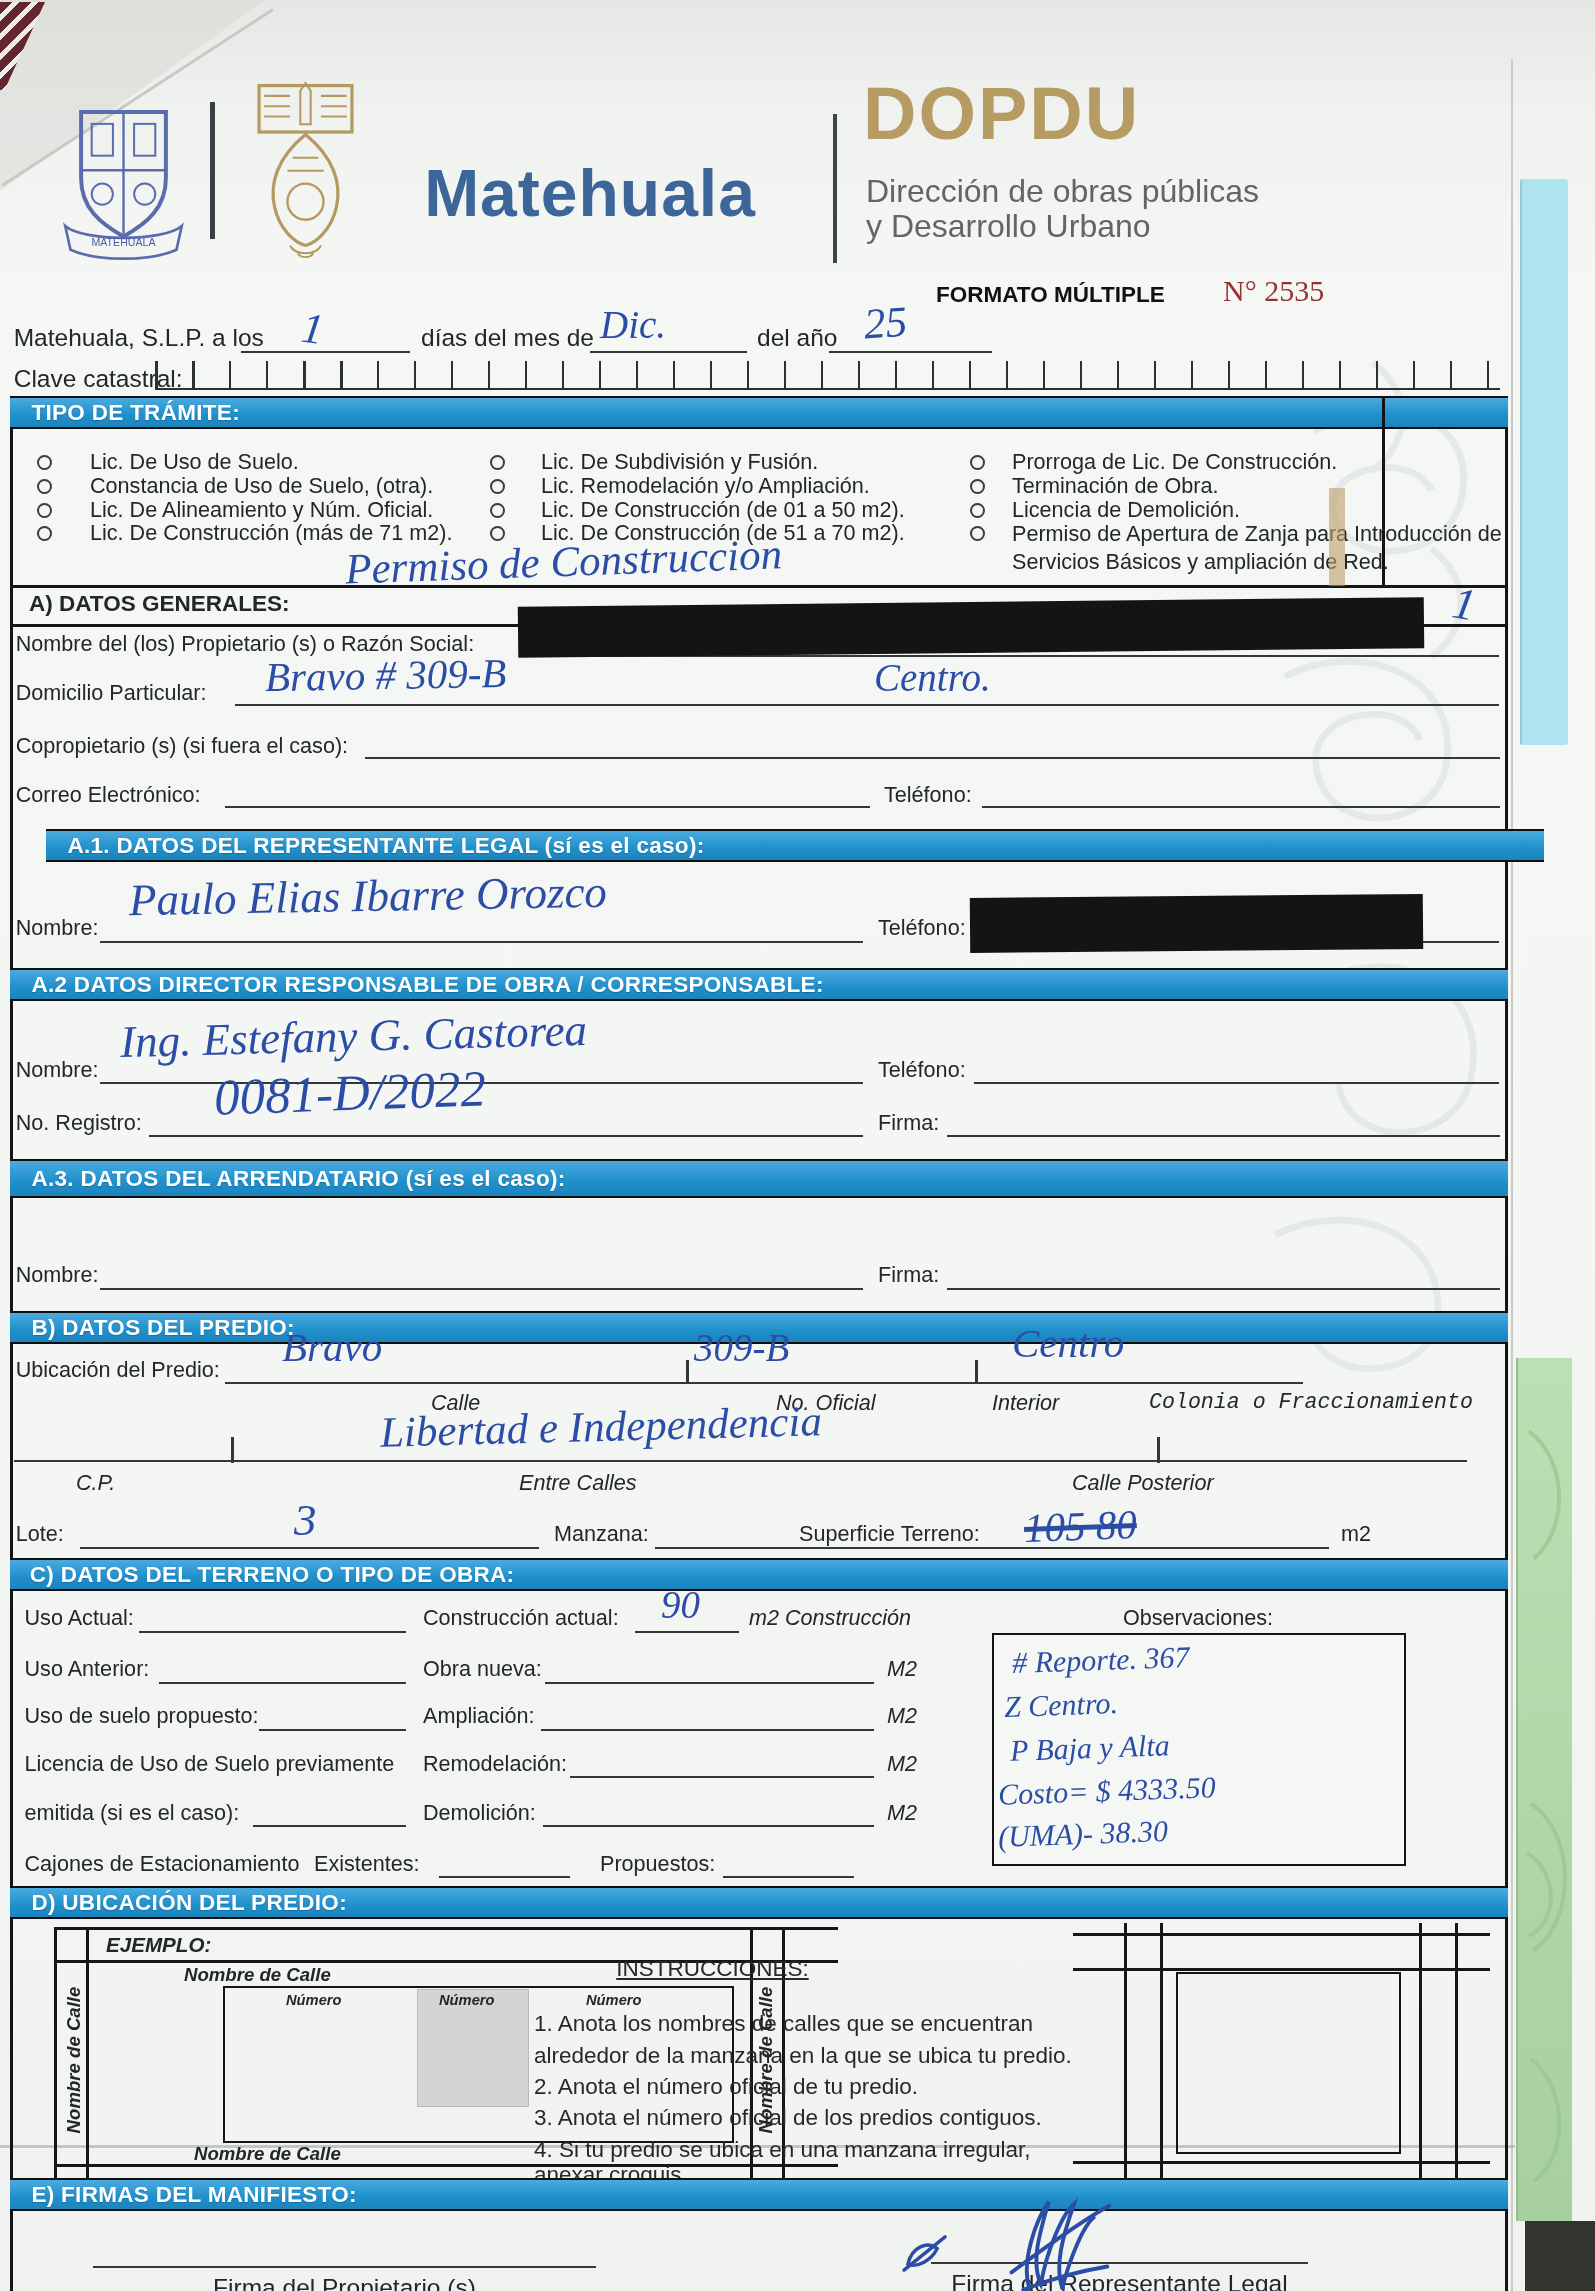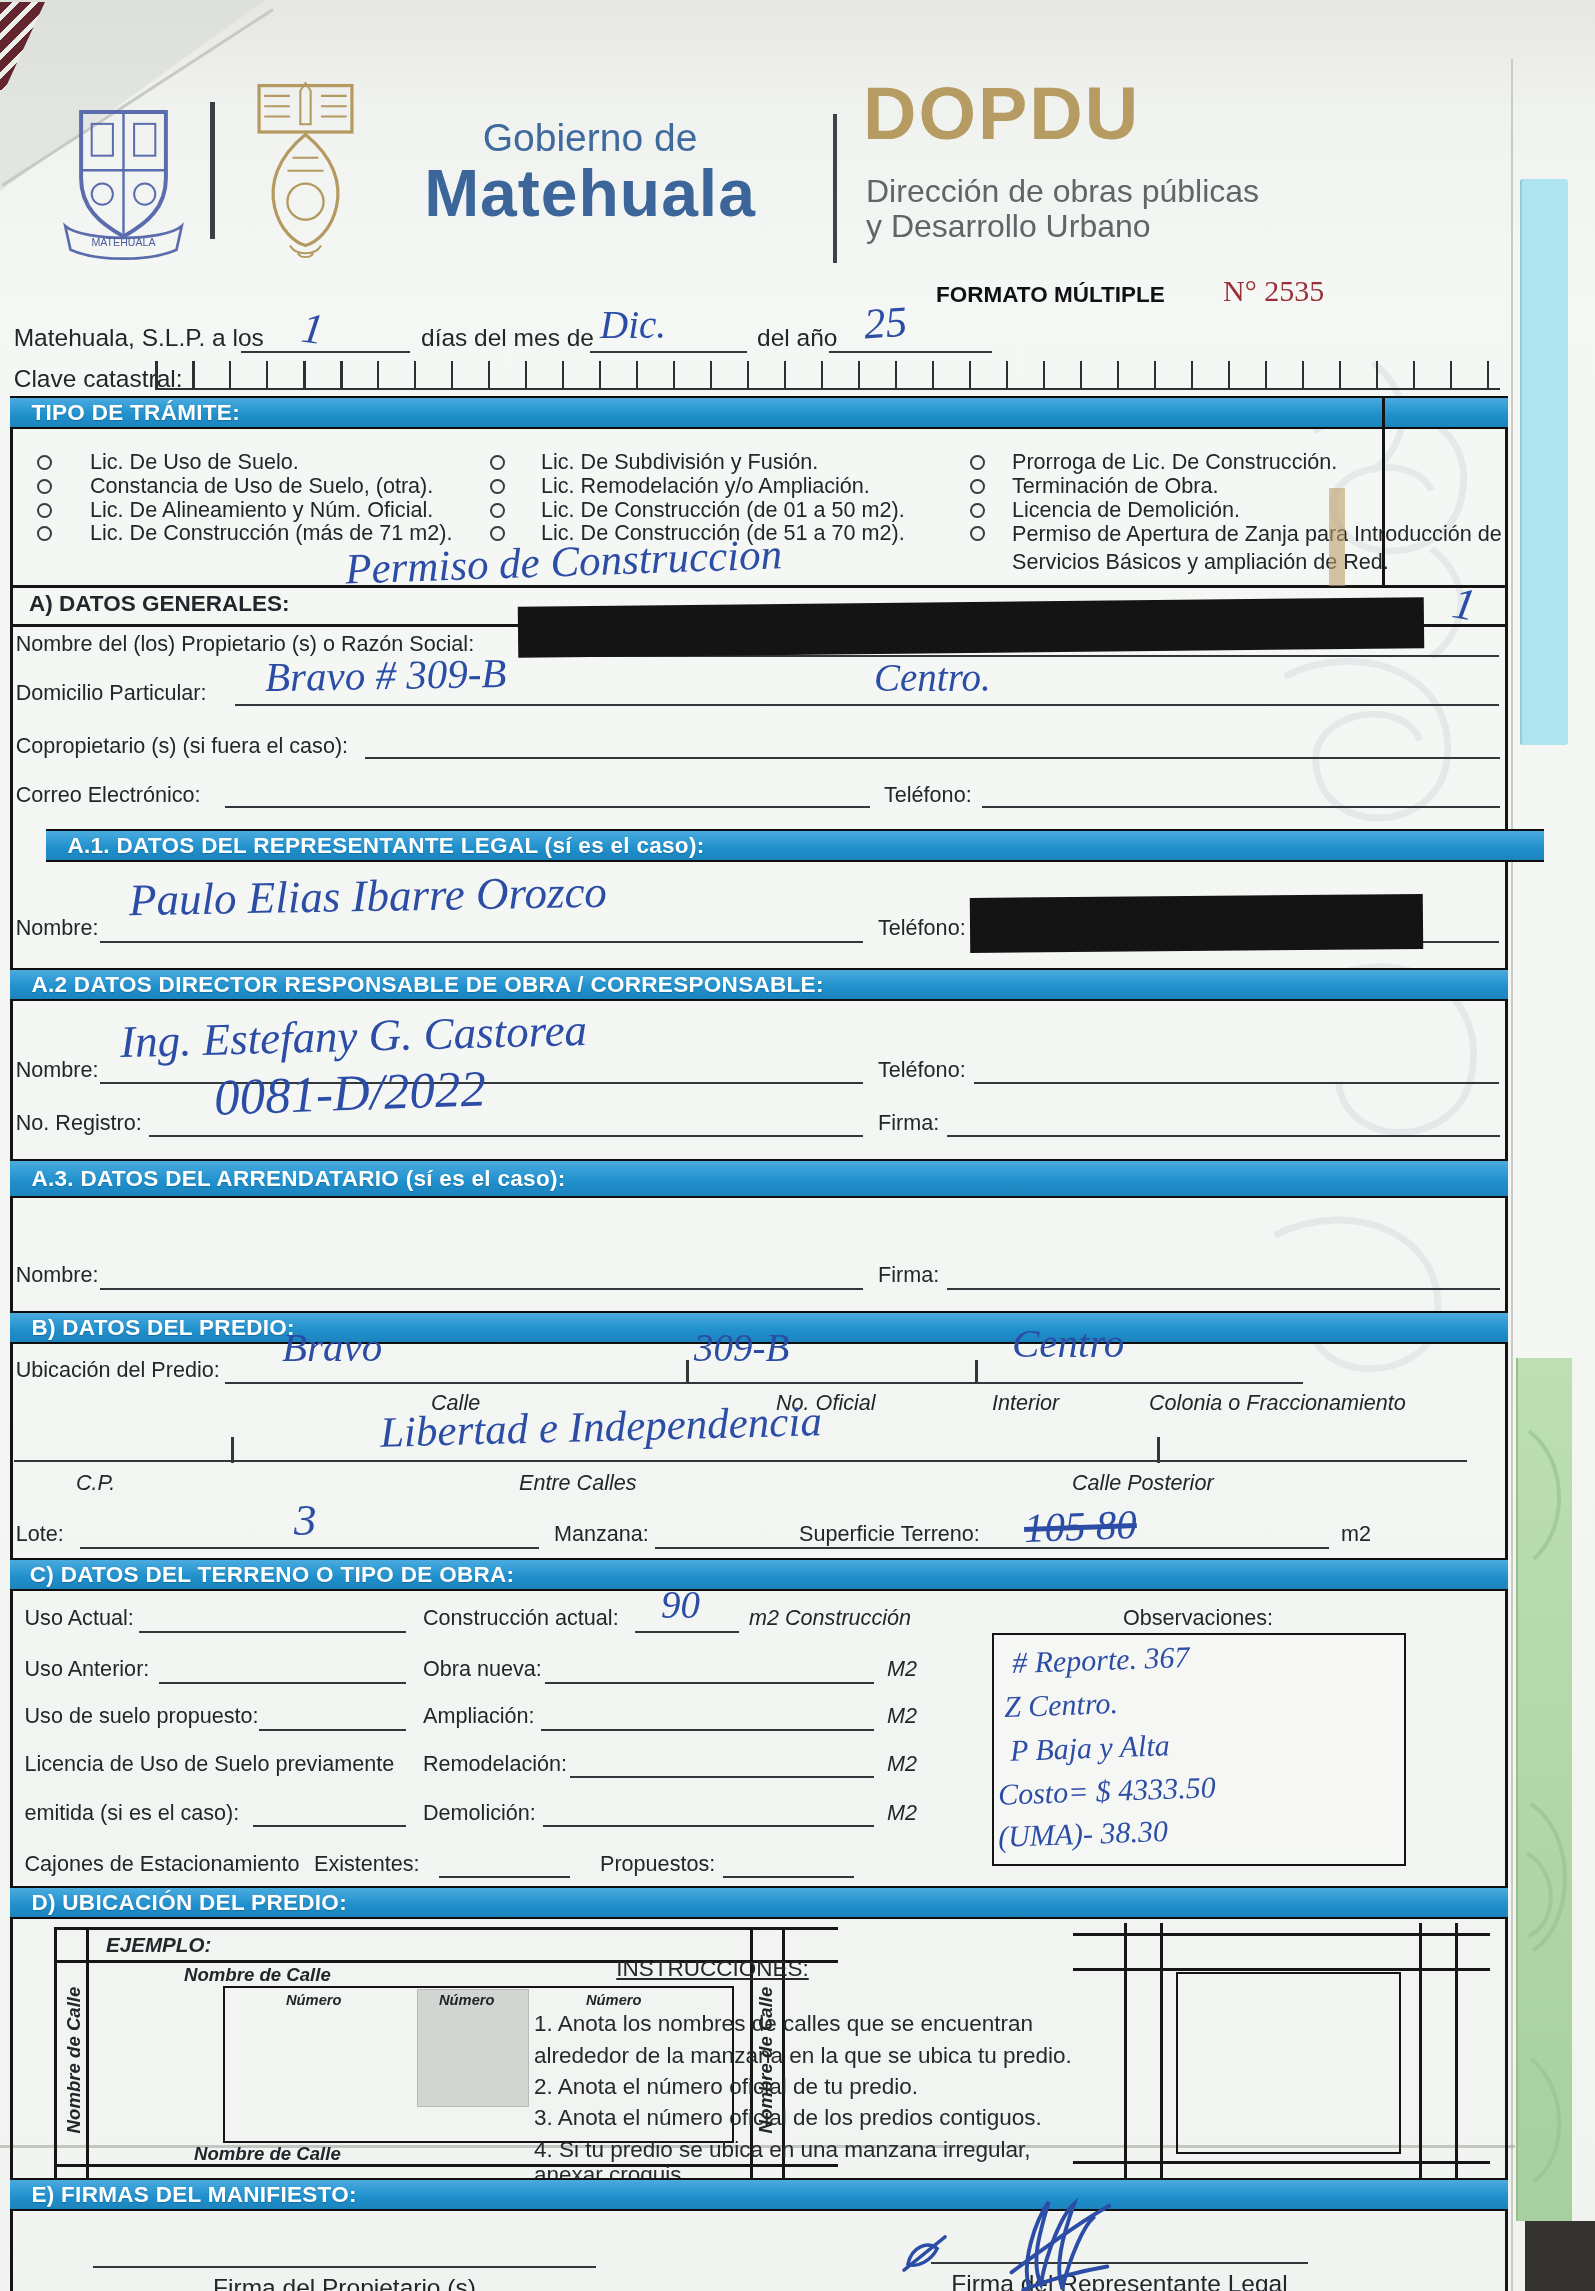--- a/index.html
+++ b/index.html
@@ -81,21 +81,20 @@
     <g fill="none" stroke="#b49a60" stroke-width="2.5">
       <rect x="14" y="4" width="72" height="36"></rect>
       <path d="M18 12 h20 M18 20 h20 M18 28 h20 M62 12 h20 M62 20 h20 M62 28 h20" stroke-width="1.6"></path>
       <path d="M46 8 l4 -6 4 6 v26 h-8 Z" stroke-width="1.6"></path>
       <path d="M50 42 C28 60 22 80 26 98 C30 116 42 126 50 128 C58 126 70 116 74 98 C78 80 72 60 50 42 Z"></path>
       <circle cx="50" cy="94" r="14" stroke-width="1.8"></circle>
       <path d="M36 70 h28 M40 60 h20" stroke-width="1.5"></path>
       <path d="M38 128 c4 8 20 8 24 0 M44 134 c2 4 10 4 12 0" stroke-width="1.5"></path>
     </g>
   </svg>
-  <div class="abs" style="left:388px;top:116px;width:404px;text-align:center;font-size:39px;color:#3e6a9d;">Gobierno de</div>
   <div class="abs b" style="left:384px;top:155px;width:412px;text-align:center;font-size:66px;color:#3c659a;letter-spacing:1px;">Matehuala</div>
   <div class="abs" style="left:833px;top:114px;width:3.9px;height:149px;background:#3f444a;"></div>
   <div class="abs b" style="left:863px;top:71px;font-size:74px;color:#b69c63;letter-spacing:2px;">DOPDU</div>
   <div class="abs" style="left:866px;top:173px;font-size:32px;color:#62646a;">Dirección de obras públicas</div>
   <div class="abs" style="left:866px;top:208px;font-size:32px;color:#62646a;">y Desarrollo Urbano</div>
   <div class="abs b" style="left:936px;top:282px;font-size:22.5px;color:#101114;">FORMATO MÚLTIPLE</div>
   <div class="abs" style="left:1223px;top:274px;font-size:30px;color:#9a2f38;font-family:'Liberation Serif',serif;">N° 2535</div>
 
   <span class="lbl" style="left:13.7px;top:324px;font-size:24.5px;">Matehuala, S.L.P. a los</span>
   <div class="ul" style="left:241px;top:351px;width:169px;"></div>
@@ -197,21 +196,21 @@
   <span class="lbl" style="left:15.7px;top:1357px;">Ubicación del Predio:</span>
   <div class="ul" style="left:225px;top:1382px;width:1078px;"></div>
   <div class="tick" style="left:686px;top:1360px;height:23.5px;"></div>
   <div class="tick" style="left:975px;top:1360px;height:23.5px;"></div>
   <span class="hw" style="left:282px;top:1323px;font-size:41px;">Bravo</span>
   <span class="hw" style="left:694px;top:1325px;font-size:39px;">309-B</span>
   <span class="hw" style="left:1012px;top:1319px;font-size:41px;">Centro</span>
   <span class="lbl it" style="left:431px;top:1390px;">Calle</span>
   <span class="lbl it" style="left:776px;top:1390px;">No. Oficial</span>
   <span class="lbl it" style="left:992px;top:1390px;">Interior</span>
-  <span class="lbl it" style="left:1149px;top:1390px;">Colonia o Fraccionamiento</span>
+  <span class="lbl it" style="left:1149px;top:1390px;font-family:Liberation Mono, monospace;">Colonia o Fraccionamiento</span>
 
   <div class="ul" style="left:13.7px;top:1460px;width:1143px;"></div>
   <div class="tick" style="left:231px;top:1437px;height:25.5px;"></div>
   <div class="tick" style="left:1157px;top:1437px;height:25.5px;"></div>
   <div class="ul" style="left:1157px;top:1460px;width:310px;"></div>
   <span class="hw" style="left:380px;top:1402px;font-size:43px;transform:rotate(-1.5deg);">Libertad e Independencia</span>
   <span class="lbl it" style="left:76px;top:1470px;">C.P.</span>
   <span class="lbl it" style="left:519px;top:1470px;">Entre Calles</span>
   <span class="lbl it" style="left:1072px;top:1470px;">Calle Posterior</span>
 

